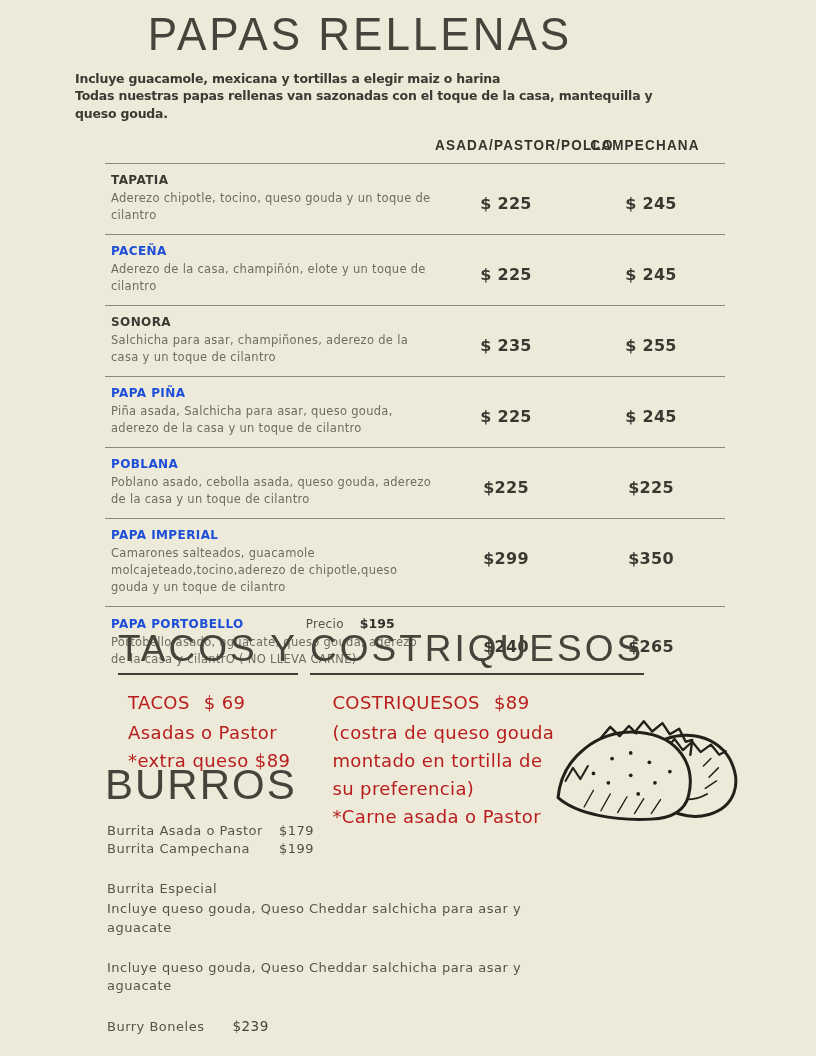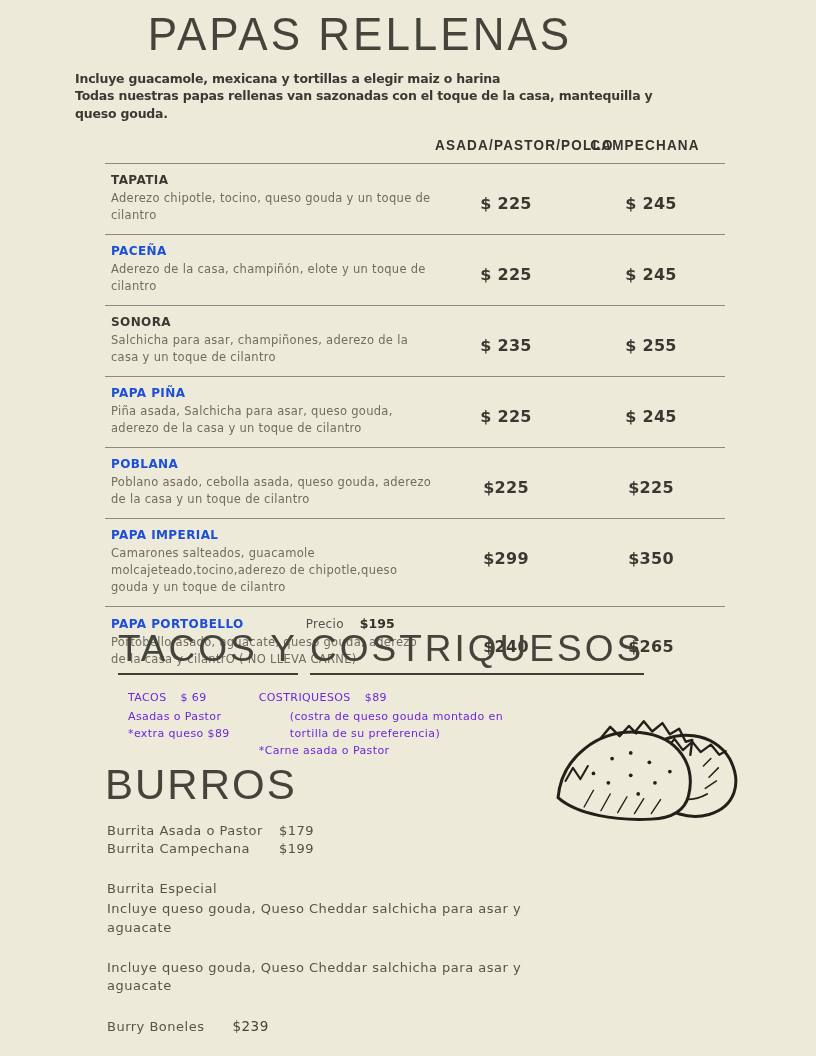--- a/index.html
+++ b/index.html
@@ -112,29 +112,29 @@
   .tacos-title { font-size: 37px; margin-left: 118px; white-space: nowrap; }
   .tacos-title .underlined {
     display: inline-block;
     border-bottom: 2px solid #3f3e36;
     padding-bottom: 6px;
   }
   .tacos-title .word-gap { margin-left: 12px; }
   .tacos-columns {
     display: flex;
     margin: 14px 0 0 128px;
-    gap: 29px;
-    font-size: 11px;
-    color: #6d28d9;
+    gap: 42px;
+    font-size: 18px;
+    color: #b91c1c;
     line-height: 1.55;
     letter-spacing: 0.4px;
   }
   .tacos-col .head-line { margin-bottom: 2px; }
   .price-inline { margin-left: 14px; }
-  .costri-desc { max-width: 232px; margin-left: 31px; }
+  .costri-desc { max-width: 232px; }
 
   
   #taco-art { position: absolute; top: 698px; left: 545px; width: 205px; height: 150px; }
 
   
   #burros-section { position: absolute; top: 764px; left: 0; width: 560px; }
   .burros-title { font-size: 42px; margin-left: 105px; letter-spacing: 2px; }
   .burros-list {
     margin: 16px 0 0 107px;
     font-size: 13px;

